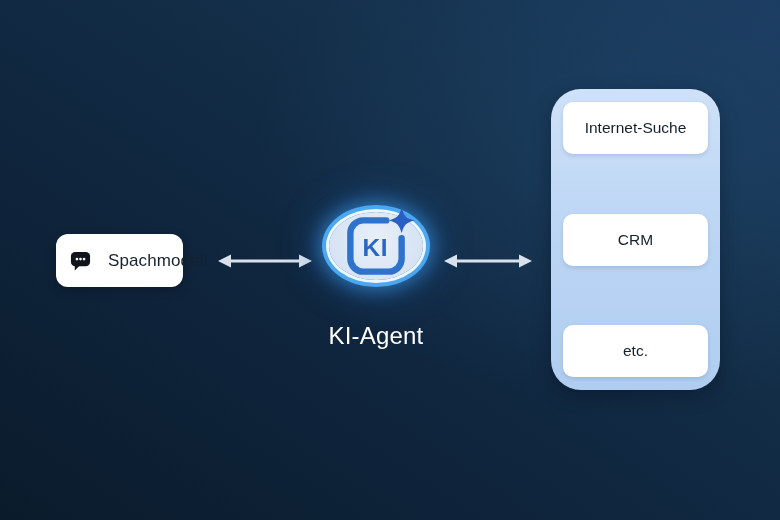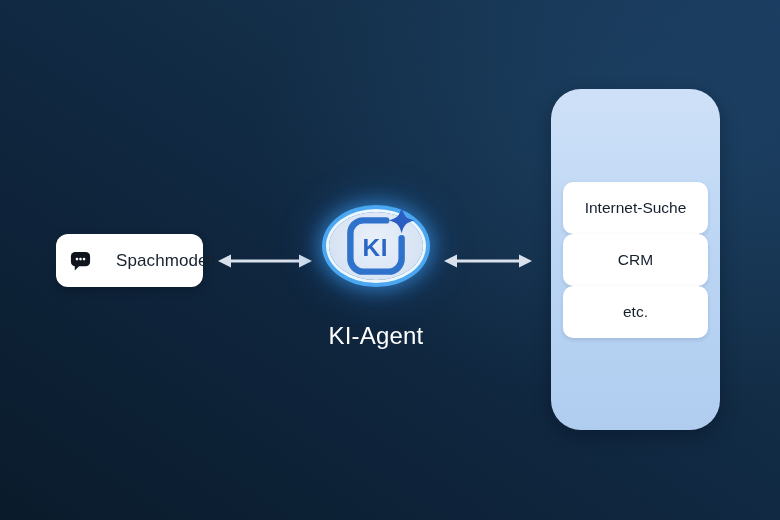--- a/index.html
+++ b/index.html
@@ -6,23 +6,23 @@
   body{font-family:"Liberation Sans","DejaVu Sans",sans-serif;}
   .stage{
     position:relative;width:780px;height:520px;overflow:hidden;
     background:
       radial-gradient(620px 420px at 82% 28%, rgba(48,104,160,0.22), rgba(0,0,0,0) 62%),
       linear-gradient(to bottom left, #1a3a5c 0%, #14304a 30%, #102740 55%, #0a1b2b 100%);
   }
 
   
   .lm-box{
-    position:absolute;left:56px;top:234px;width:147px;height:53px;
+    position:absolute;left:56px;top:234px;width:127px;height:53px;
     background:#ffffff;border-radius:12px;
-    display:flex;align-items:center;gap:24px;padding-left:13px;box-sizing:border-box;
+    display:flex;align-items:center;gap:16px;padding-left:13px;box-sizing:border-box;
     box-shadow:0 3px 8px rgba(4,12,24,0.35);
   }
   .lm-label{font-size:17px;font-weight:500;color:#16222f;letter-spacing:0.1px;}
 
   
   .arrow{position:absolute;top:253px;}
   .arrow-left{left:218px;}
   .arrow-right{left:444px;}
 
   
@@ -36,24 +36,24 @@
       0 0 36px 16px rgba(40,120,210,0.30);
     display:flex;align-items:center;justify-content:center;
   }
   .agent-label{
     position:absolute;left:300px;top:322px;width:152px;text-align:center;
     font-size:24px;font-weight:400;color:#ffffff;letter-spacing:0.2px;
   }
 
   
   .tools-panel{
-    position:absolute;left:551px;top:89px;width:169px;height:341px;box-sizing:border-box;
+    position:absolute;left:551px;top:89px;width:169px;height:301px;box-sizing:border-box;
     border-radius:30px;padding:13px 12px;
     background:linear-gradient(to bottom, #cfe1f8 0%, #bcd6f4 45%, #b0cdf0 100%);
-    display:flex;flex-direction:column;justify-content:center;
+    display:flex;flex-direction:column;justify-content:space-between;
     box-shadow:0 6px 18px rgba(4,12,24,0.35);
   }
   .tool-card{
     height:52px;background:#ffffff;border-radius:10px;
     display:flex;align-items:center;justify-content:center;
     font-size:15.5px;font-weight:500;color:#15202d;
     box-shadow:0 2px 4px rgba(20,50,90,0.14);
   }
 </style>
 </head>

